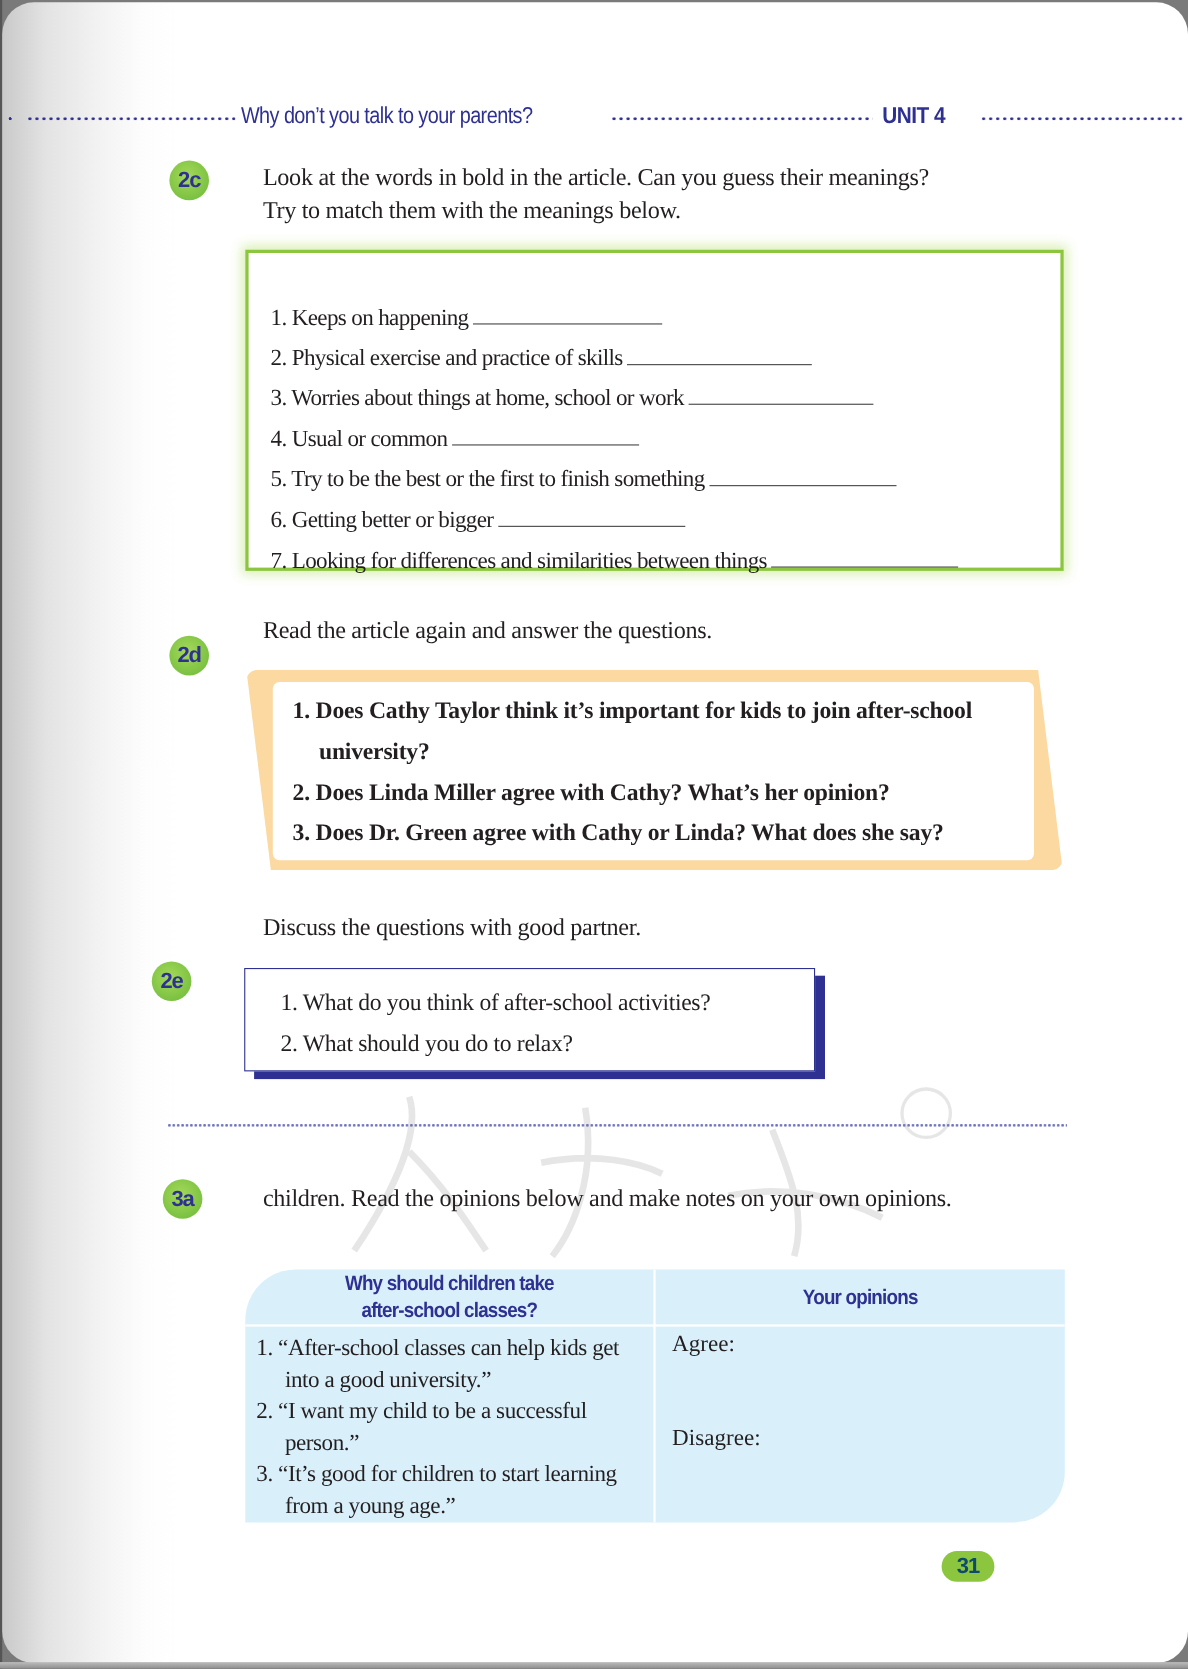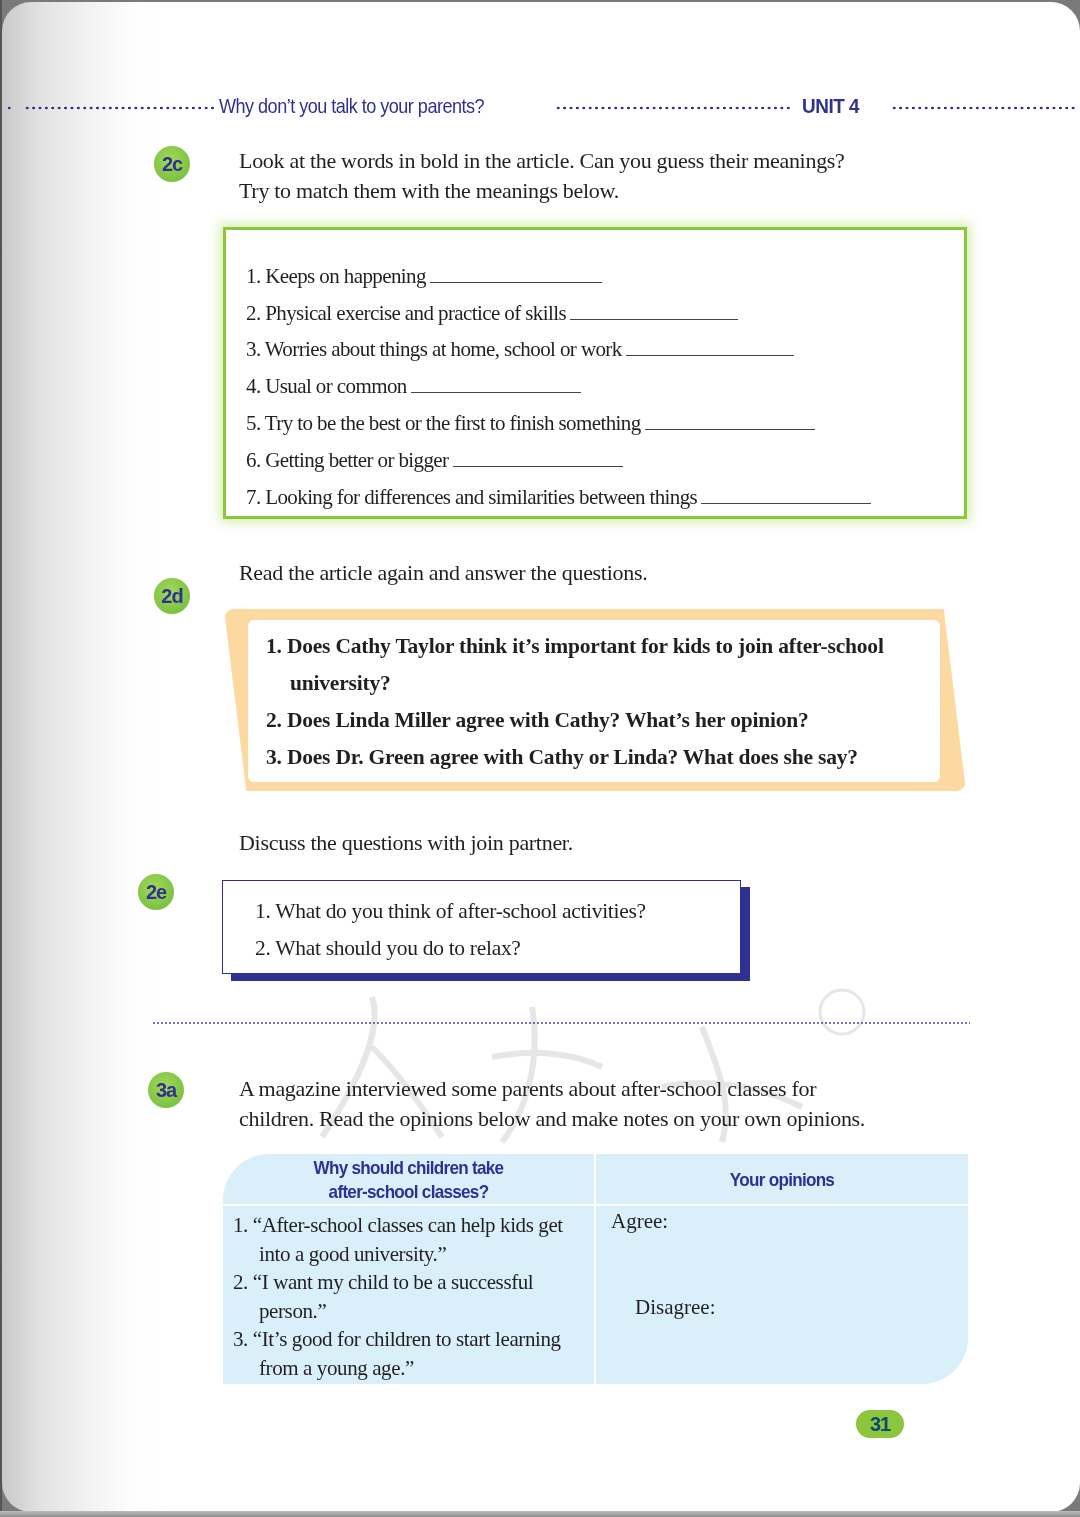--- a/index.html
+++ b/index.html
@@ -35,21 +35,21 @@
     position: absolute; left: 221px; font-weight: normal; font-size: 22px; line-height: 30px;
     letter-spacing: -0.3px; color: #231f20; margin-left: 16px;
   }
 
   
   .box-2c {
     position: absolute; left: 221px; top: 225px; width: 744px; height: 292px;
     border: 3px solid #8cc63f; background: #fff;
     box-shadow: 0 0 10px 4px rgba(170, 220, 90, 0.45);
   }
-  .list-2c { position: absolute; left: 20px; top: 24px; list-style: none; }
+  .list-2c { position: absolute; left: 20px; top: 36px; list-style: none; }
   .list-2c li { font-size: 21px; height: 36.8px; line-height: 30px; letter-spacing: -0.6px; white-space: nowrap; display: flex; align-items: flex-end; }
   .blank { display: inline-block; height: 1px; border-bottom: 1px solid #444; margin-left: 4px; margin-bottom: 8px; }
 
   
   .box-2d-back {
     position: absolute; left: 222px; top: 607px; width: 742px; height: 182px;
     background: #fbd9a0; border-radius: 10px;
     clip-path: polygon(0 0, 97% 0, 100% 100%, 3% 100%);
   }
   .box-2d {
@@ -77,21 +77,21 @@
     background: #d9f0fb; border-radius: 46px 0 46px 0; overflow: hidden;
   }
   .t-head { position: absolute; left: 0; top: 0; width: 745px; height: 52px; border-bottom: 2px solid #fff; }
   .t-vline { position: absolute; left: 371px; top: 0; width: 2px; height: 230px; background: #fff; }
   .th { position: absolute; font-family: "Liberation Sans", "DejaVu Sans", sans-serif; color: #2e3192; font-weight: bold; font-size: 19px; line-height: 24px; text-align: center; letter-spacing: -0.8px; transform: scaleX(0.9); }
   .th-left { left: 0; top: 2px; width: 371px; }
   .th-right { left: 373px; top: 14px; width: 372px; }
   .t-list { position: absolute; left: 10px; top: 57px; list-style: none; }
   .t-list li { font-size: 21px; line-height: 28.5px; letter-spacing: -0.4px; padding-left: 26px; text-indent: -26px; width: 360px; }
   .t-agree { position: absolute; left: 388px; top: 55px; font-size: 21px; }
-  .t-disagree { position: absolute; left: 388px; top: 141px; font-size: 21px; margin-left: 24px; }
+  .t-disagree { position: absolute; left: 388px; top: 141px; font-size: 21px; }
 
   .page-num {
     position: absolute; left: 854px; top: 1408px; width: 48px; height: 28px; border-radius: 14px;
     background: #8cc63f; color: #0c4a6e; font-family: "Liberation Sans", "DejaVu Sans", sans-serif; font-weight: bold;
     font-size: 20px; line-height: 28px; text-align: center; letter-spacing: -1px;
   }
 </style>
 </head>
 <body>
 
@@ -151,41 +151,40 @@
   <div class="box-2d">
     <ul class="list-2d">
       <li>1. Does Cathy Taylor think it’s important for kids to join after-school</li>
       <li style="padding-left:24px;">university?</li>
       <li>2. Does Linda Miller agree with Cathy? What’s her opinion?</li>
       <li>3. Does Dr. Green agree with Cathy or Linda? What does she say?</li>
     </ul>
   </div>
 
   <div class="badge" style="left:136px;top:824px;margin-top:48px;">2e</div>
-  <div class="instruction" style="top:826px;">Discuss the questions with join partner.</div>
+  <div class="instruction" style="top:826px;">Discuss the questions with good partner.</div>
   <div class="box-2e-shadow"></div>
   <div class="box-2e">
     <ul class="list-2e">
       <li>1. What do you think of after-school activities?</li>
       <li>2. What should you do to relax?</li>
     </ul>
   </div>
 
   <div class="divider"></div>
 
   <svg class="watermark" viewBox="0 0 590 160">
     <path d="M20 150 C60 90 80 40 70 10 M70 60 C100 90 120 120 140 150" stroke="#777" stroke-width="6" fill="none"></path>
     <path d="M230 20 C240 80 220 130 200 155 M190 70 C240 60 280 70 300 80" stroke="#777" stroke-width="6" fill="none"></path>
     <path d="M400 40 C420 90 430 120 420 155 M360 100 C410 90 460 100 500 120" stroke="#777" stroke-width="6" fill="none"></path>
     <circle cx="540" cy="25" r="22" stroke="#777" stroke-width="3" fill="none"></circle>
   </svg>
 
   <div class="badge" style="left:146px;top:1070px;">3a</div>
   <div class="instruction" style="top:1072px;">
-    <div>A magazine interviewed some parents about after-school classes for</div>
     <div>children. Read the opinions below and make notes on your own opinions.</div>
   </div>
   <div class="table-3a">
     <div class="t-head"></div>
     <div class="t-vline"></div>
     <div class="th th-left">
       <div>Why should children take</div>
       <div>after-school classes?</div>
     </div>
     <div class="th th-right">Your opinions</div>

